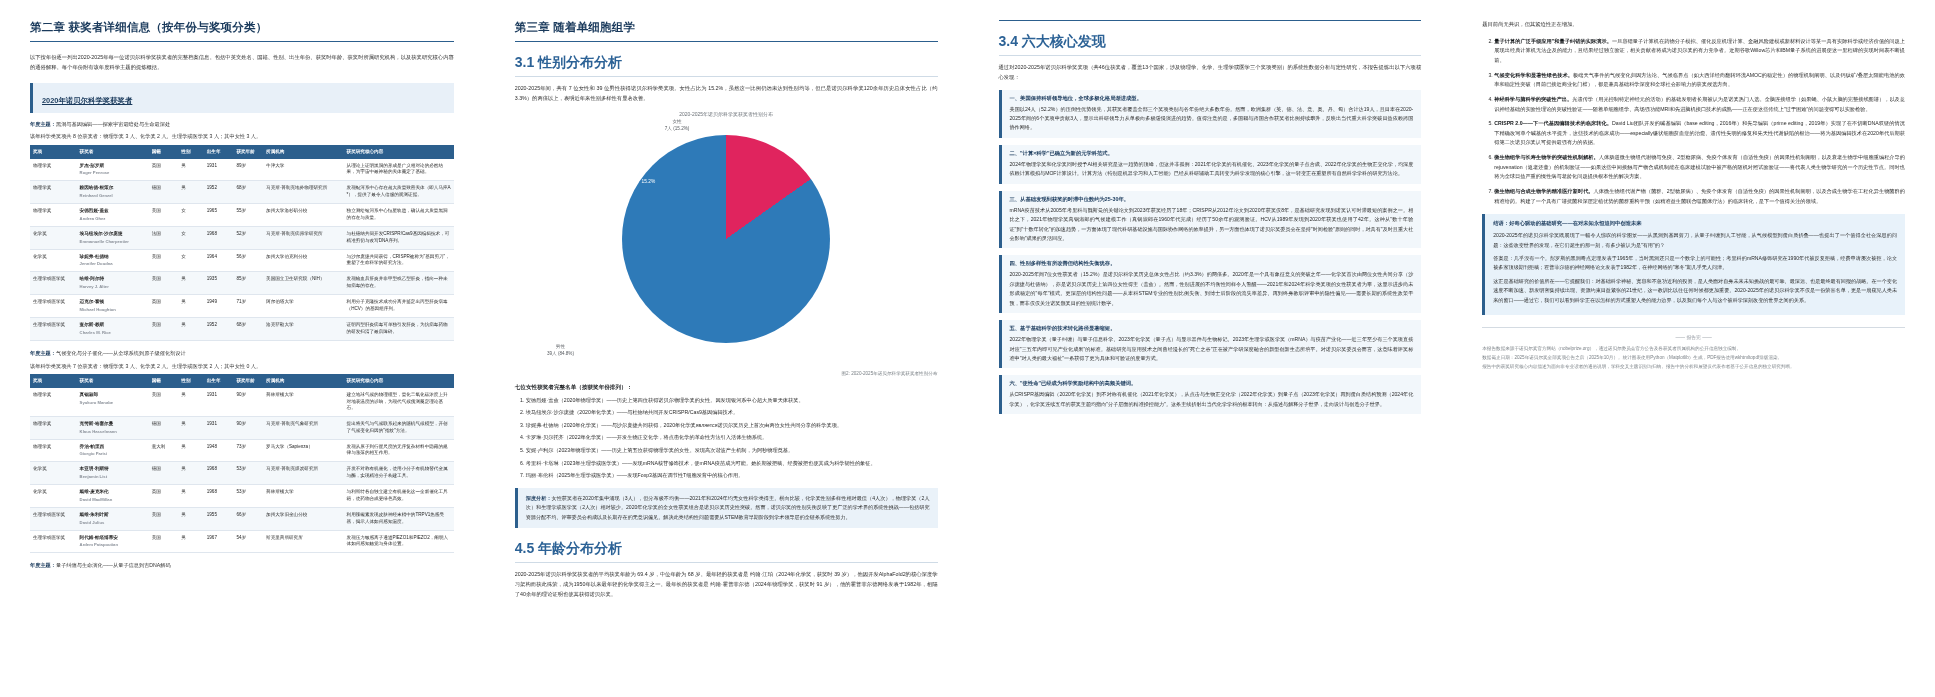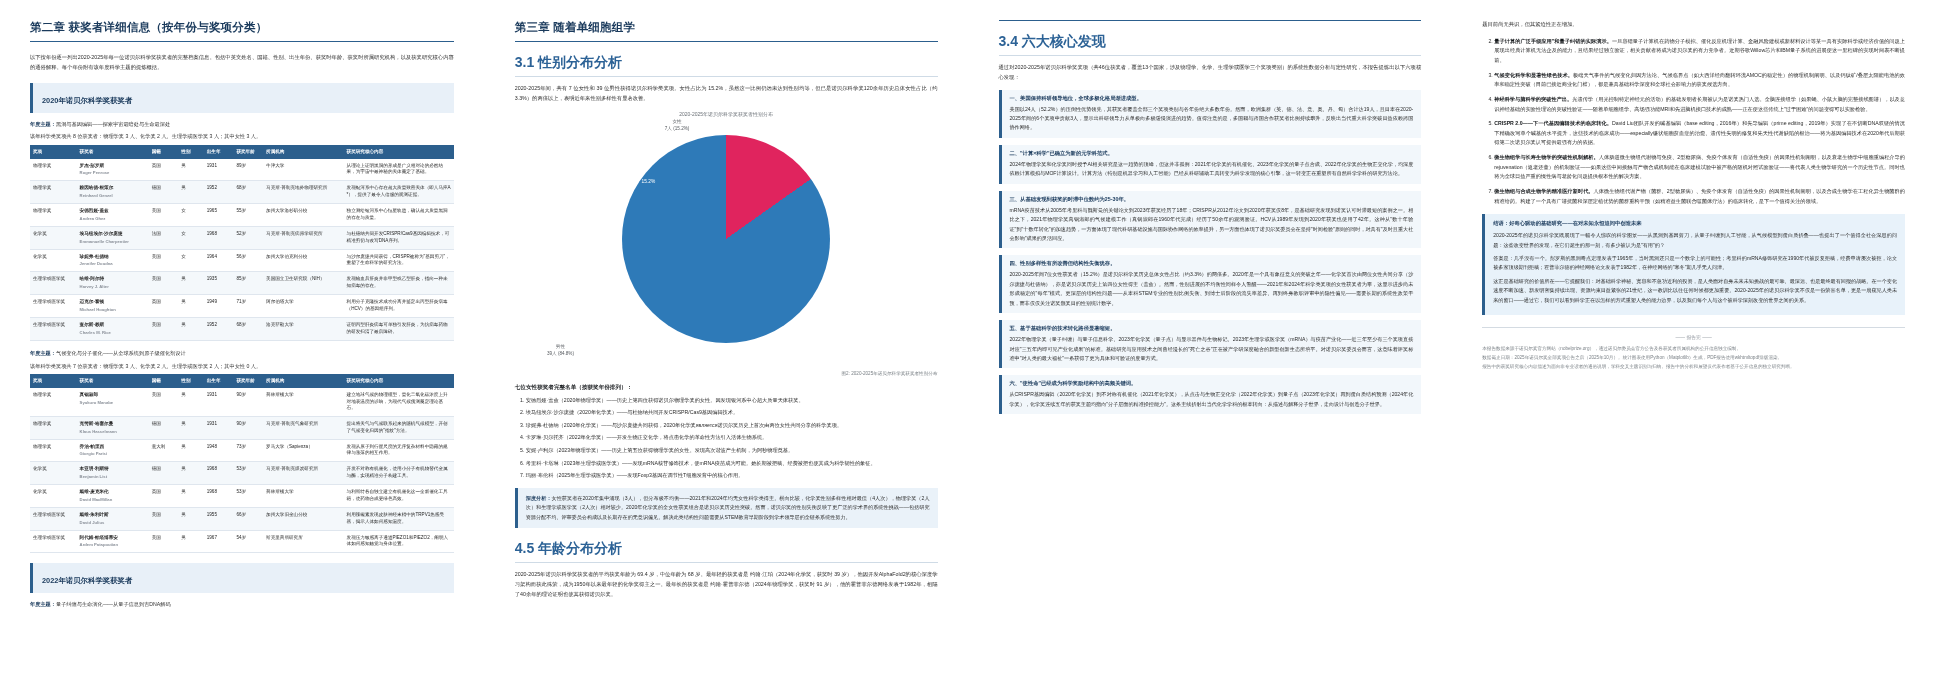--- a/index.html
+++ b/index.html
@@ -60,20 +60,21 @@
   .year-band {
     background: #e8f0f8;
     border-left: 3px solid #2c5f8d;
     padding: 6px 9px;
     margin: 10px 0 7px 0;
   }
   .year-band-txt {
     font-size: 7.4px;
     font-weight: bold;
     color: #1a3a5c;
+    text-decoration: underline;
   }
   .meta-line {
     font-size: 5.2px;
     color: #333;
     margin: 0 0 4px 0;
     line-height: 1.7;
   }
   .meta-line .lbl { font-weight: bold; color: #1a3a5c; }
 
   
@@ -435,23 +436,20 @@
             <td class="c-nat">美国</td>
             <td class="c-sex">男</td>
             <td class="c-born">1967</td>
             <td class="c-age">54岁</td>
             <td class="c-inst">斯克里普斯研究所</td>
             <td class="c-work">发现压力敏感离子通道PIEZO1和PIEZO2，阐明人体如何感知触觉与身体位置。</td>
           </tr>
         </tbody>
     </table>
 
-    <div class="year-band">
-      <span class="year-band-txt">2022年诺贝尔科学奖获奖者</span>
-    </div>
     <div class="meta-line">
       <span class="lbl">年度主题：</span><span>量子纠缠与生命演化——从量子信息到古DNA解码</span>
     </div>
   </div>
 
   <div class="page">
     <h1 class="chap-title">第三章 随着单细胞组学</h1>
     <div class="chap-rule"></div>
 
     <h2 class="sec-title">3.1 性别分布分析</h2>

